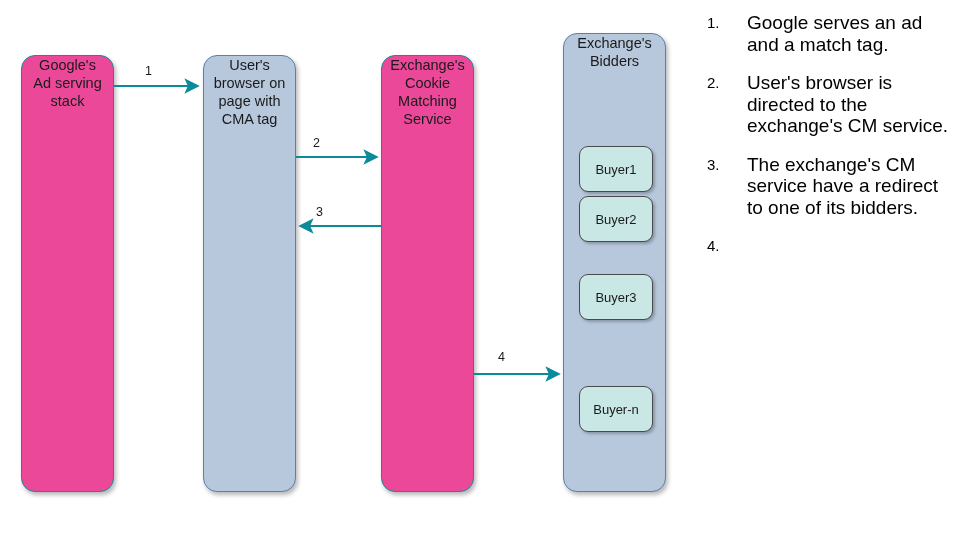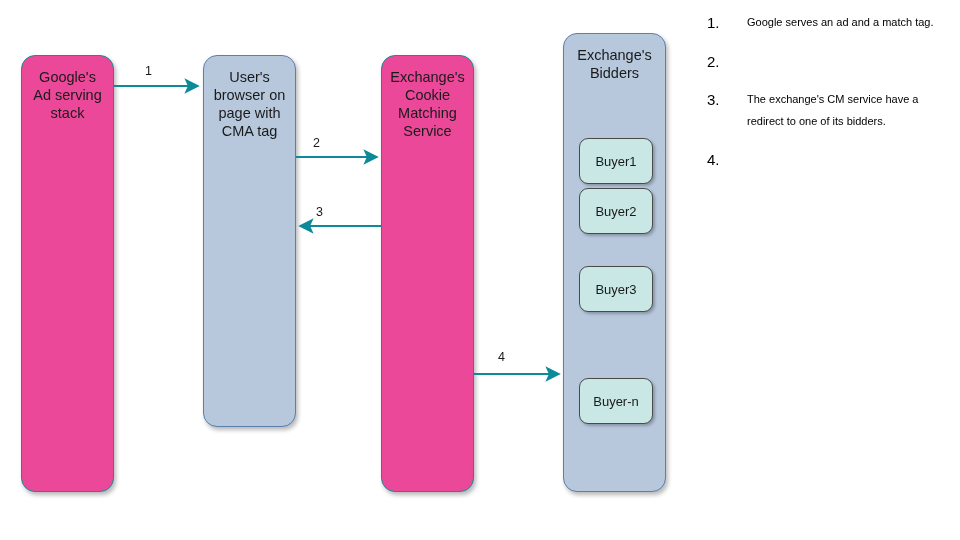--- a/index.html
+++ b/index.html
@@ -24,55 +24,56 @@
   }
 
   
   .lane {
     position: absolute;
     border-radius: 14px;
     box-sizing: border-box;
     border: 1.4px solid #1a8a97;
     box-shadow: 2px 3px 4px rgba(0,0,0,0.28);
     text-align: center;
-    padding-top: 12px;
+    padding-top: 0;
   }
   .lane-label {
     display: block;
     font-size: 14.5px;
     line-height: 18px;
     color: #1a1a1a;
     white-space: pre-line;
     padding: 0 5px;
   }
 
   .lane.green { background: #ec4899; }
   .lane.blue  { background: #b7c8dd; border-color: #5b7fae; }
 
   #lane-google  { left: 21px;  top: 55px; width: 93px;  height: 437px; }
-  #lane-browser { left: 203px; top: 55px; width: 93px;  height: 372px; }
+  #lane-browser { left: 203px; top: 55px; width: 93px;  height: 437px; }
   #lane-cms     { left: 381px; top: 55px; width: 93px;  height: 437px; }
   #lane-bidders { left: 563px; top: 33px; width: 103px; height: 459px; }
 
   
   .buyer {
     position: absolute;
     left: 15px;
     width: 74px;
     height: 46px;
     background: #c9e8e5;
     border: 1.2px solid #4a4a4a;
     border-radius: 9px;
     box-sizing: border-box;
     box-shadow: 2px 2px 3px rgba(0,0,0,0.25);
     display: flex;
     align-items: center;
     justify-content: center;
     font-size: 13px;
     color: #1a1a1a;
+    margin-top: 8px;
   }
   #buyer-0 { top: 104px; }
   #buyer-1 { top: 154px; }
   #buyer-2 { top: 232px; }
   #buyer-3 { top: 344px; }
 
   
   .arrow-svg {
     position: absolute;
     left: 0; top: 0;
@@ -103,21 +104,21 @@
   }
   .step-num {
     width: 40px;
     flex: 0 0 40px;
     font-size: 15px;
     line-height: 21.5px;
     color: #000;
   }
   .step-text {
     flex: 1 1 auto;
-    font-size: 11px;
+    font-size: 19px;
     line-height: 21.5px;
     color: #000;
   }
 </style>
 </head>
 <body>
 
 <div class="canvas">
 
   <div class="lane green" id="lane-google">
@@ -182,20 +183,21 @@
   <span class="arrow-label" id="arrow-label-3">3</span>
   <span class="arrow-label" id="arrow-label-4">4</span>
 
   <div class="steps">
     <div class="step">
       <span class="step-num">1.</span>
       <span class="step-text">Google serves an ad and a match tag.</span>
     </div>
     <div class="step">
       <span class="step-num">2.</span>
+      <span class="step-text">User's browser is directed to the exchange's CM service.</span>
     </div>
     <div class="step">
       <span class="step-num">3.</span>
       <span class="step-text">The exchange's CM service have a redirect to one of its bidders.</span>
     </div>
     <div class="step">
       <span class="step-num">4.</span>
     </div>
   </div>
 

